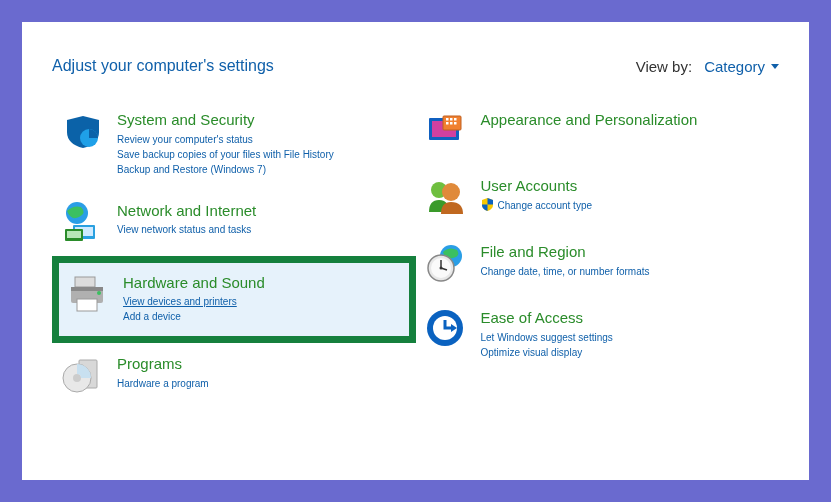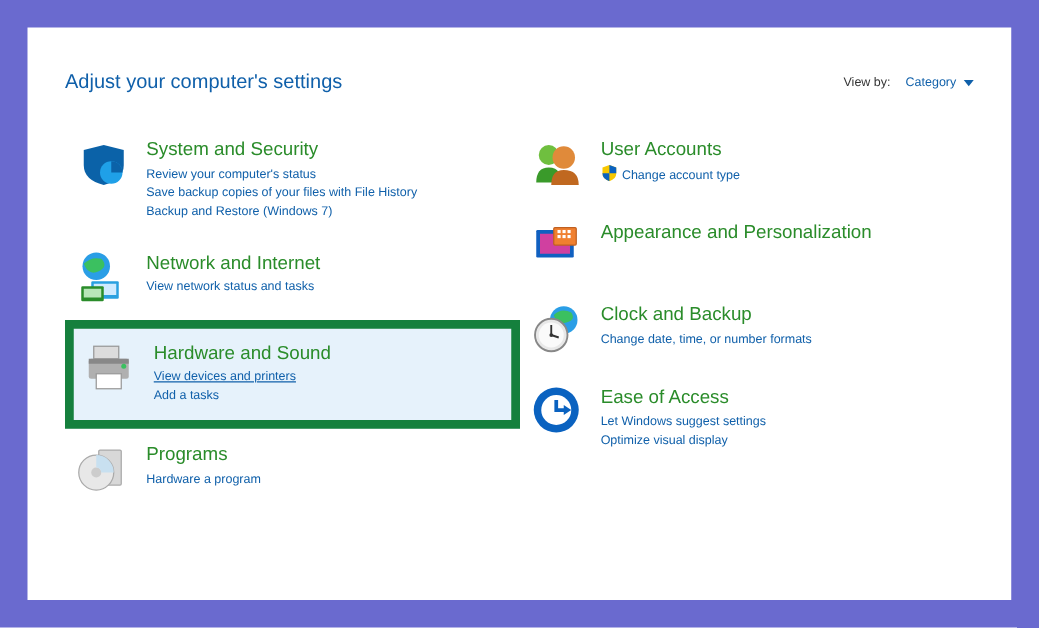--- a/index.html
+++ b/index.html
@@ -27,21 +27,21 @@
   }
   .header-title {
     color: #1060aa;
     font-size: 16px;
     font-weight: 400;
   }
   .viewby {
     display: flex;
     align-items: center;
     gap: 12px;
-    font-size: 10px;
+    font-size: 15px;
   }
   .viewby-label { color: #333; }
   .viewby-value { color: #1060aa; display: flex; align-items: center; gap: 6px; cursor: pointer; }
   .caret-down {
     width: 0; height: 0;
     border-left: 4px solid transparent;
     border-right: 4px solid transparent;
     border-top: 5px solid #1060aa;
   }
   .columns {
@@ -158,21 +158,21 @@
             <rect x="6" y="16" width="32" height="16" rx="2" fill="#b0b0b0"></rect>
             <rect x="6" y="16" width="32" height="4" fill="#888"></rect>
             <circle cx="34" cy="22" r="2" fill="#3bc060"></circle>
             <rect x="12" y="28" width="20" height="12" fill="#fff" stroke="#999"></rect>
           </svg>
         </div>
         <div class="cat-body">
           <div class="cat-title">Hardware and Sound</div>
           <div class="cat-links">
             <span class="cat-link underlined">View devices and printers</span>
-            <span class="cat-link">Add a tasks</span>
+            <span class="cat-link">Add a device</span>
           </div>
         </div>
       </div>
 
       <div class="category">
         <div class="cat-icon">
           <svg width="44" height="44" viewBox="0 0 44 44">
             <rect x="20" y="8" width="18" height="28" rx="1" fill="#d8d8d8" stroke="#aaa"></rect>
             <circle cx="18" cy="26" r="14" fill="#e8e8e8" stroke="#aaa"></circle>
             <circle cx="18" cy="26" r="4" fill="#ccc"></circle>
@@ -183,20 +183,39 @@
           <div class="cat-title">Programs</div>
           <div class="cat-links">
             <span class="cat-link">Hardware a program</span>
           </div>
         </div>
       </div>
 
     </div>
 
     <div class="col">
+
+      <div class="category">
+        <div class="cat-icon">
+          <svg width="44" height="44" viewBox="0 0 44 44">
+            <rect x="6" y="10" width="30" height="22" rx="1" fill="#1060c0"></rect>
+            <rect x="9" y="13" width="24" height="16" fill="#d040a0"></rect>
+            <rect x="20" y="8" width="18" height="14" rx="1" fill="#f08030" stroke="#c06020"></rect>
+            <rect x="23" y="10" width="2.5" height="2.5" fill="#fff"></rect>
+            <rect x="27" y="10" width="2.5" height="2.5" fill="#fff"></rect>
+            <rect x="31" y="10" width="2.5" height="2.5" fill="#fff"></rect>
+            <rect x="23" y="14" width="2.5" height="2.5" fill="#fff"></rect>
+            <rect x="27" y="14" width="2.5" height="2.5" fill="#fff"></rect>
+            <rect x="31" y="14" width="2.5" height="2.5" fill="#fff"></rect>
+          </svg>
+        </div>
+        <div class="cat-body">
+          <div class="cat-title">Appearance and Personalization</div>
+        </div>
+      </div>
 
       <div class="category">
         <div class="cat-icon">
           <svg width="44" height="44" viewBox="0 0 44 44">
             <circle cx="16" cy="16" r="8" fill="#6fbf3f"></circle>
             <circle cx="28" cy="18" r="9" fill="#e08a3a"></circle>
             <path d="M6 38 Q6 26 16 26 Q22 26 24 30 L24 38 Z" fill="#3a9a2a"></path>
             <path d="M18 40 Q18 28 28 28 Q40 28 40 40 Z" fill="#c06820"></path>
           </svg>
         </div>
@@ -212,50 +231,31 @@
                 </svg>
               </span><span>Change account type</span>
             </span>
           </div>
         </div>
       </div>
 
       <div class="category">
         <div class="cat-icon">
           <svg width="44" height="44" viewBox="0 0 44 44">
-            <rect x="6" y="10" width="30" height="22" rx="1" fill="#1060c0"></rect>
-            <rect x="9" y="13" width="24" height="16" fill="#d040a0"></rect>
-            <rect x="20" y="8" width="18" height="14" rx="1" fill="#f08030" stroke="#c06020"></rect>
-            <rect x="23" y="10" width="2.5" height="2.5" fill="#fff"></rect>
-            <rect x="27" y="10" width="2.5" height="2.5" fill="#fff"></rect>
-            <rect x="31" y="10" width="2.5" height="2.5" fill="#fff"></rect>
-            <rect x="23" y="14" width="2.5" height="2.5" fill="#fff"></rect>
-            <rect x="27" y="14" width="2.5" height="2.5" fill="#fff"></rect>
-            <rect x="31" y="14" width="2.5" height="2.5" fill="#fff"></rect>
-          </svg>
-        </div>
-        <div class="cat-body">
-          <div class="cat-title">Appearance and Personalization</div>
-        </div>
-      </div>
-
-      <div class="category">
-        <div class="cat-icon">
-          <svg width="44" height="44" viewBox="0 0 44 44">
             <circle cx="28" cy="16" r="11" fill="#2a9ee6"></circle>
             <path d="M20 12 Q26 6 34 10 Q38 16 30 18 Q22 20 20 12" fill="#3bc060"></path>
             <circle cx="18" cy="28" r="13" fill="#e8e8e8" stroke="#888" stroke-width="1.5"></circle>
             <circle cx="18" cy="28" r="10" fill="#fafafa"></circle>
             <line x1="18" y1="28" x2="18" y2="20" stroke="#333" stroke-width="1.5"></line>
             <line x1="18" y1="28" x2="24" y2="30" stroke="#333" stroke-width="1.5"></line>
             <circle cx="18" cy="28" r="1.5" fill="#333"></circle>
           </svg>
         </div>
         <div class="cat-body">
-          <div class="cat-title">Clock and Backup</div>
+          <div class="cat-title">File and Region</div>
           <div class="cat-links">
             <span class="cat-link">Change date, time, or number formats</span>
           </div>
         </div>
       </div>
 
       <div class="category">
         <div class="cat-icon">
           <svg width="44" height="44" viewBox="0 0 44 44">
             <circle cx="22" cy="22" r="18" fill="#0a62c0"></circle>

